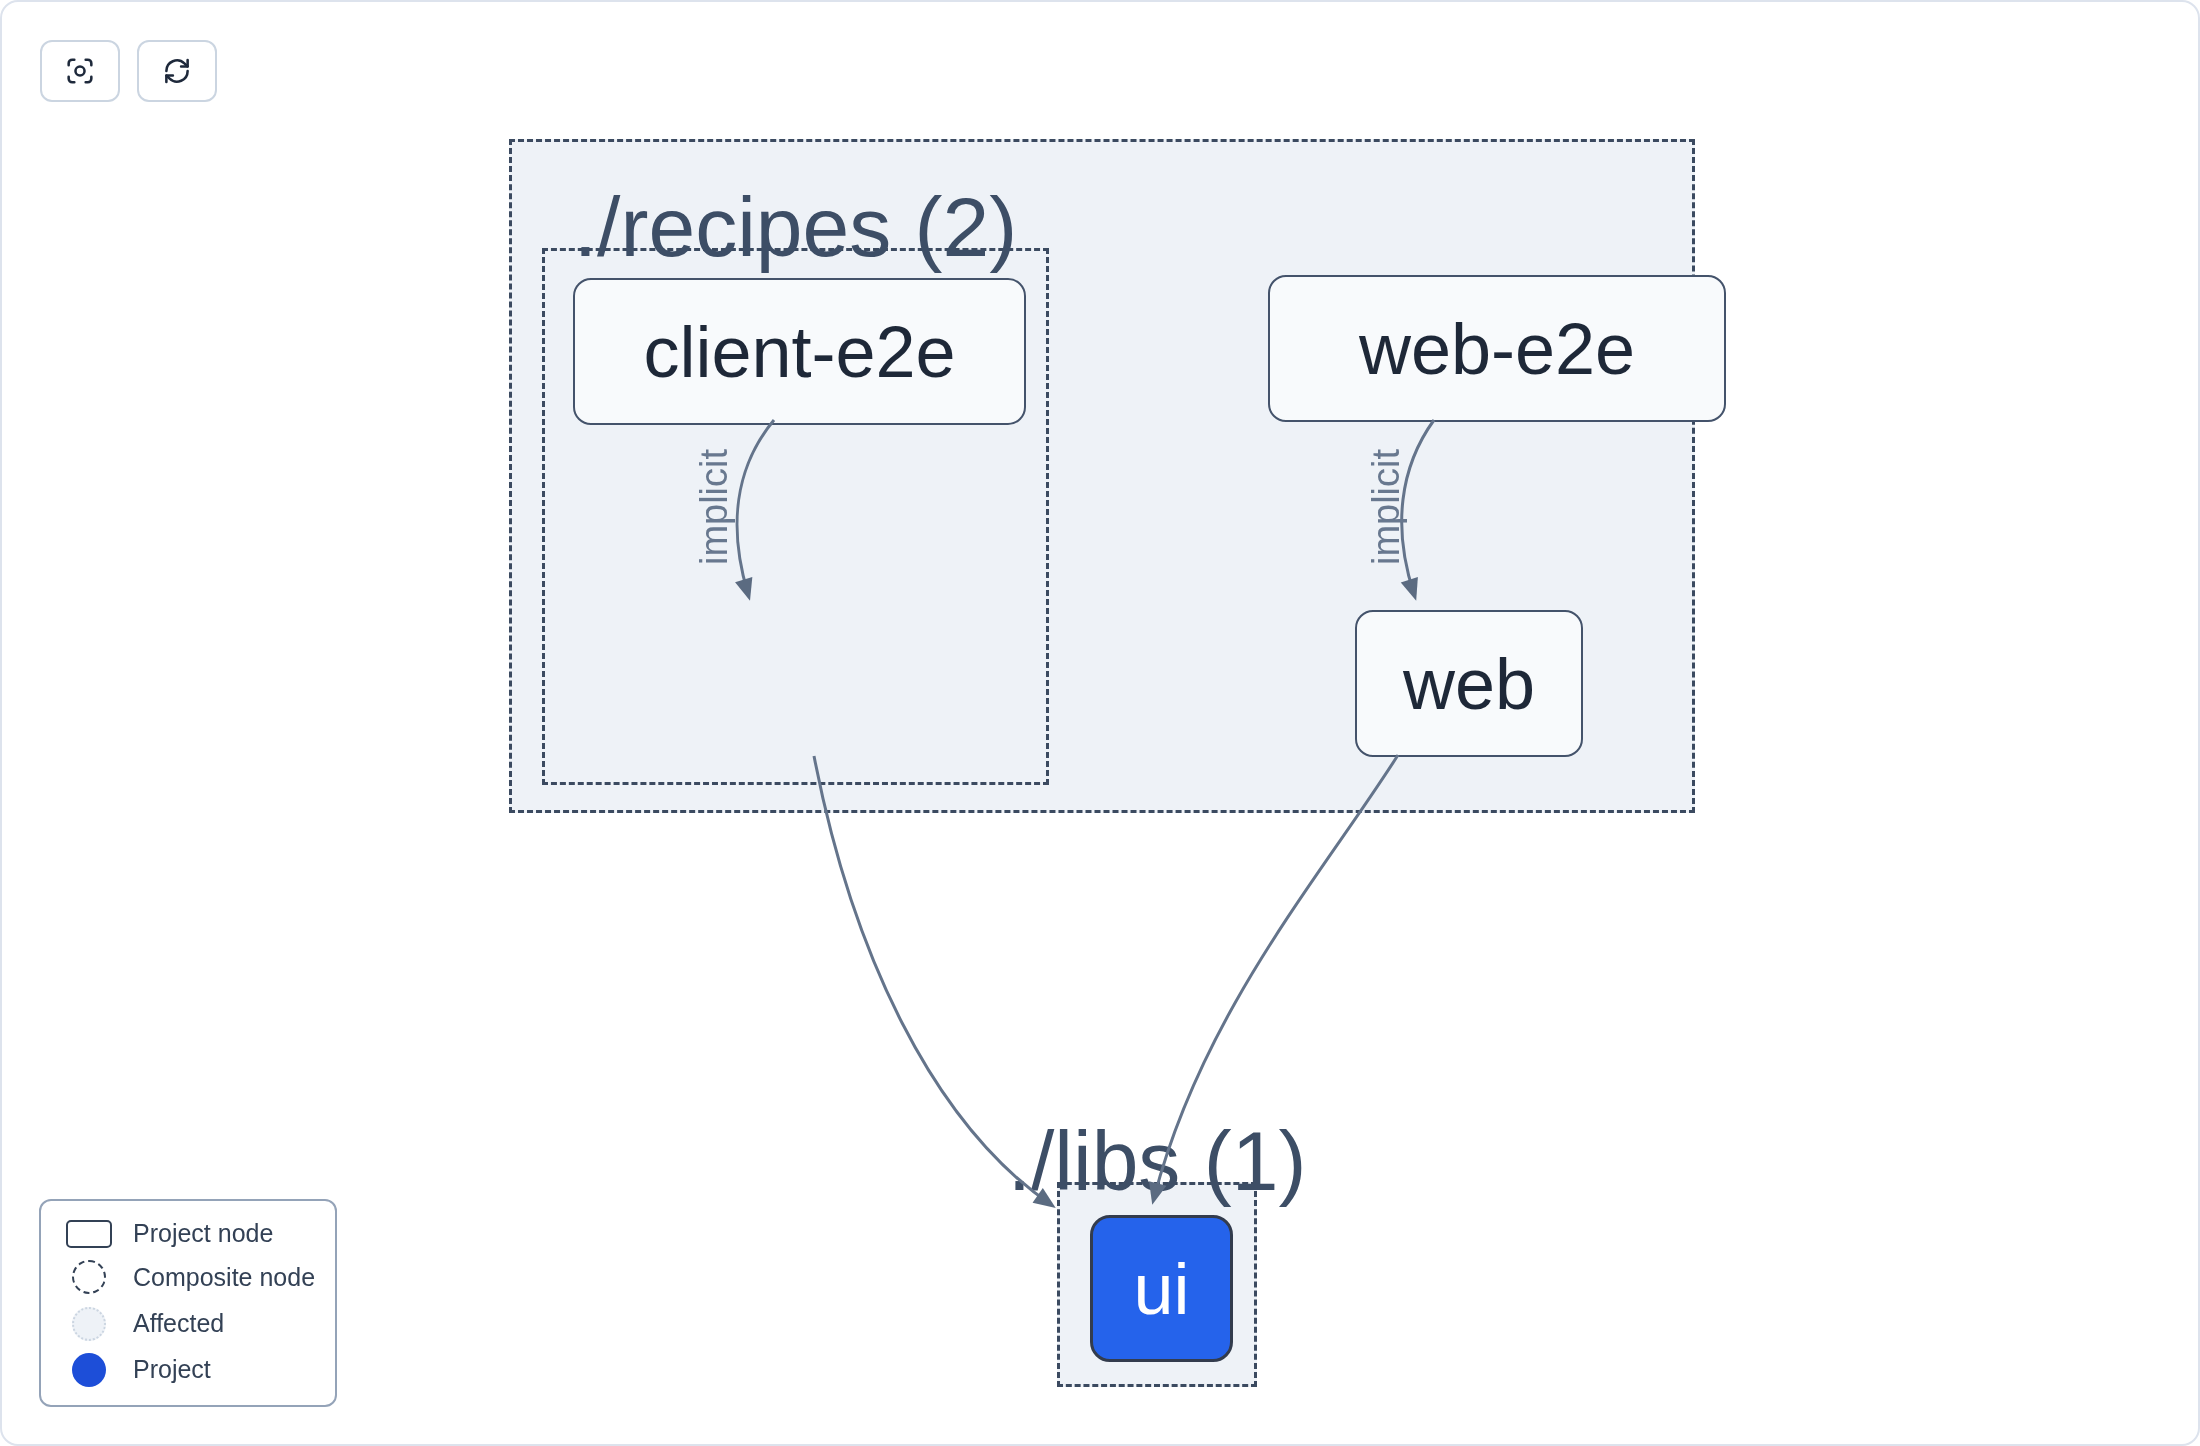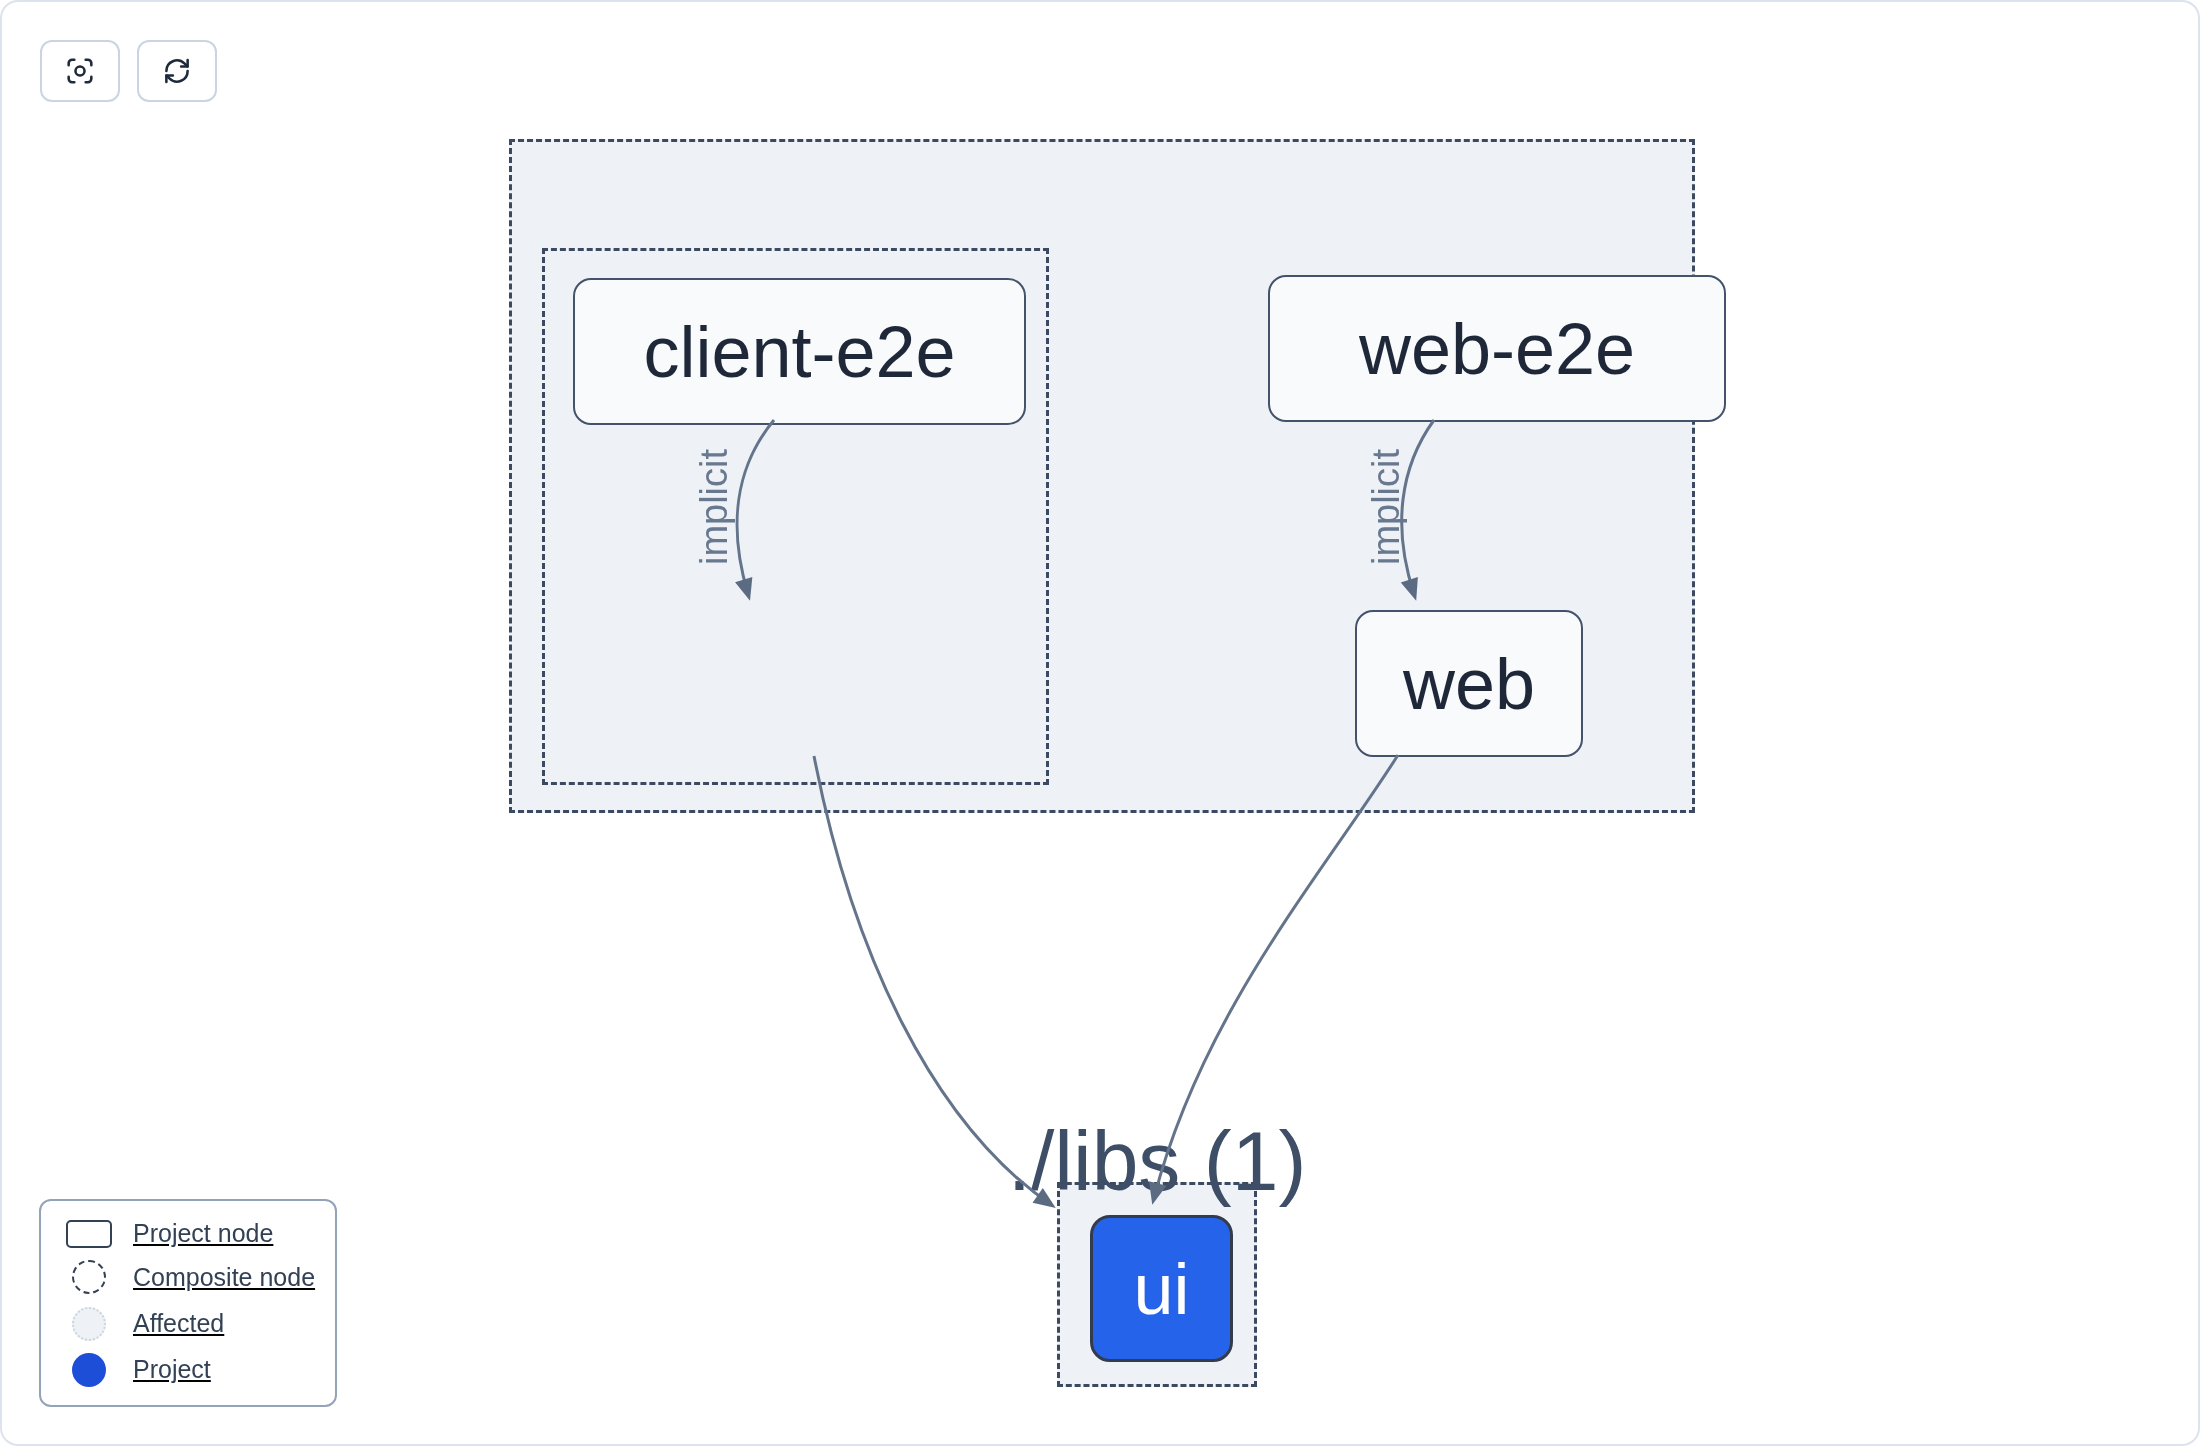--- a/index.html
+++ b/index.html
@@ -76,21 +76,20 @@
   #edge-label-1 { left: 712px;  top: 505px; }
   #edge-label-2 { left: 1384px; top: 505px; }
 
   
   .legend {
     position: absolute; left: 37px; top: 1197px; width: 298px; height: 208px;
     background: #ffffff; border: 2px solid #94a3b8; border-radius: 12px;
     box-sizing: border-box; padding: 18px 16px;
     display: flex; flex-direction: column; justify-content: space-between;
     z-index: 30;
-    text-decoration: underline;
   }
   .legend-row { display: flex; align-items: center; }
   .legend-swatch-cell { width: 64px; display: flex; align-items: center; justify-content: center; flex: none; }
   .legend-label { font-size: 25px; color: #334155; margin-left: 12px; white-space: nowrap; }
   .swatch-rect   { width: 46px; height: 28px; border: 2.5px solid #334155; border-radius: 5px; background: #ffffff; box-sizing: border-box; }
   .swatch-circle { width: 34px; height: 34px; border-radius: 50%; box-sizing: border-box; }
   .swatch-composite { border: 2.5px dashed #334155; background: #ffffff; }
   .swatch-affected  { border: 2.5px dotted #cbd5e1; background: #eef2f7; }
   .swatch-touched   { background: #1d4ed8; }
 </style>
@@ -130,20 +129,21 @@
         <polyline points="19.5 4.2 19.5 8.8 14.9 8.8"></polyline>
         <path d="M19.5 12a7.5 7.5 0 0 1-12.7 5.4l-2.3-2.2"></path>
         <polyline points="4.5 19.8 4.5 15.2 9.1 15.2"></polyline>
       </svg>
     </button>
   </div>
 
   <div class="group" id="group-apps">
 
     <div class="group" id="group-recipes">
+      <div class="group-label">./recipes (2)</div>
 
       <div class="node" id="node-client-e2e">
         <span>client-e2e</span>
       </div>
     </div>
 
     <div class="node" id="node-web-e2e">
       <span>web-e2e</span>
     </div>
     <div class="node" id="node-web">

